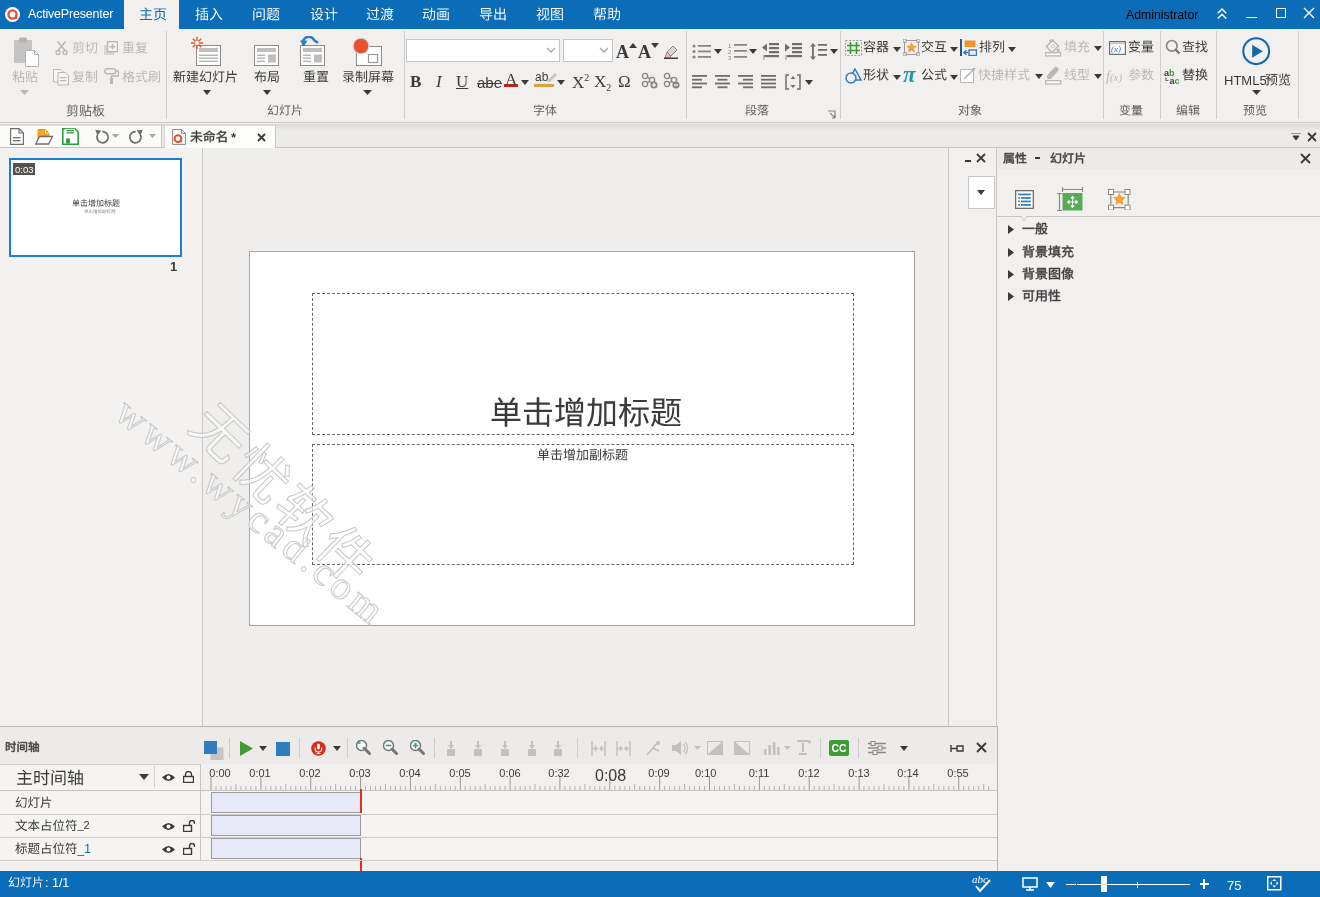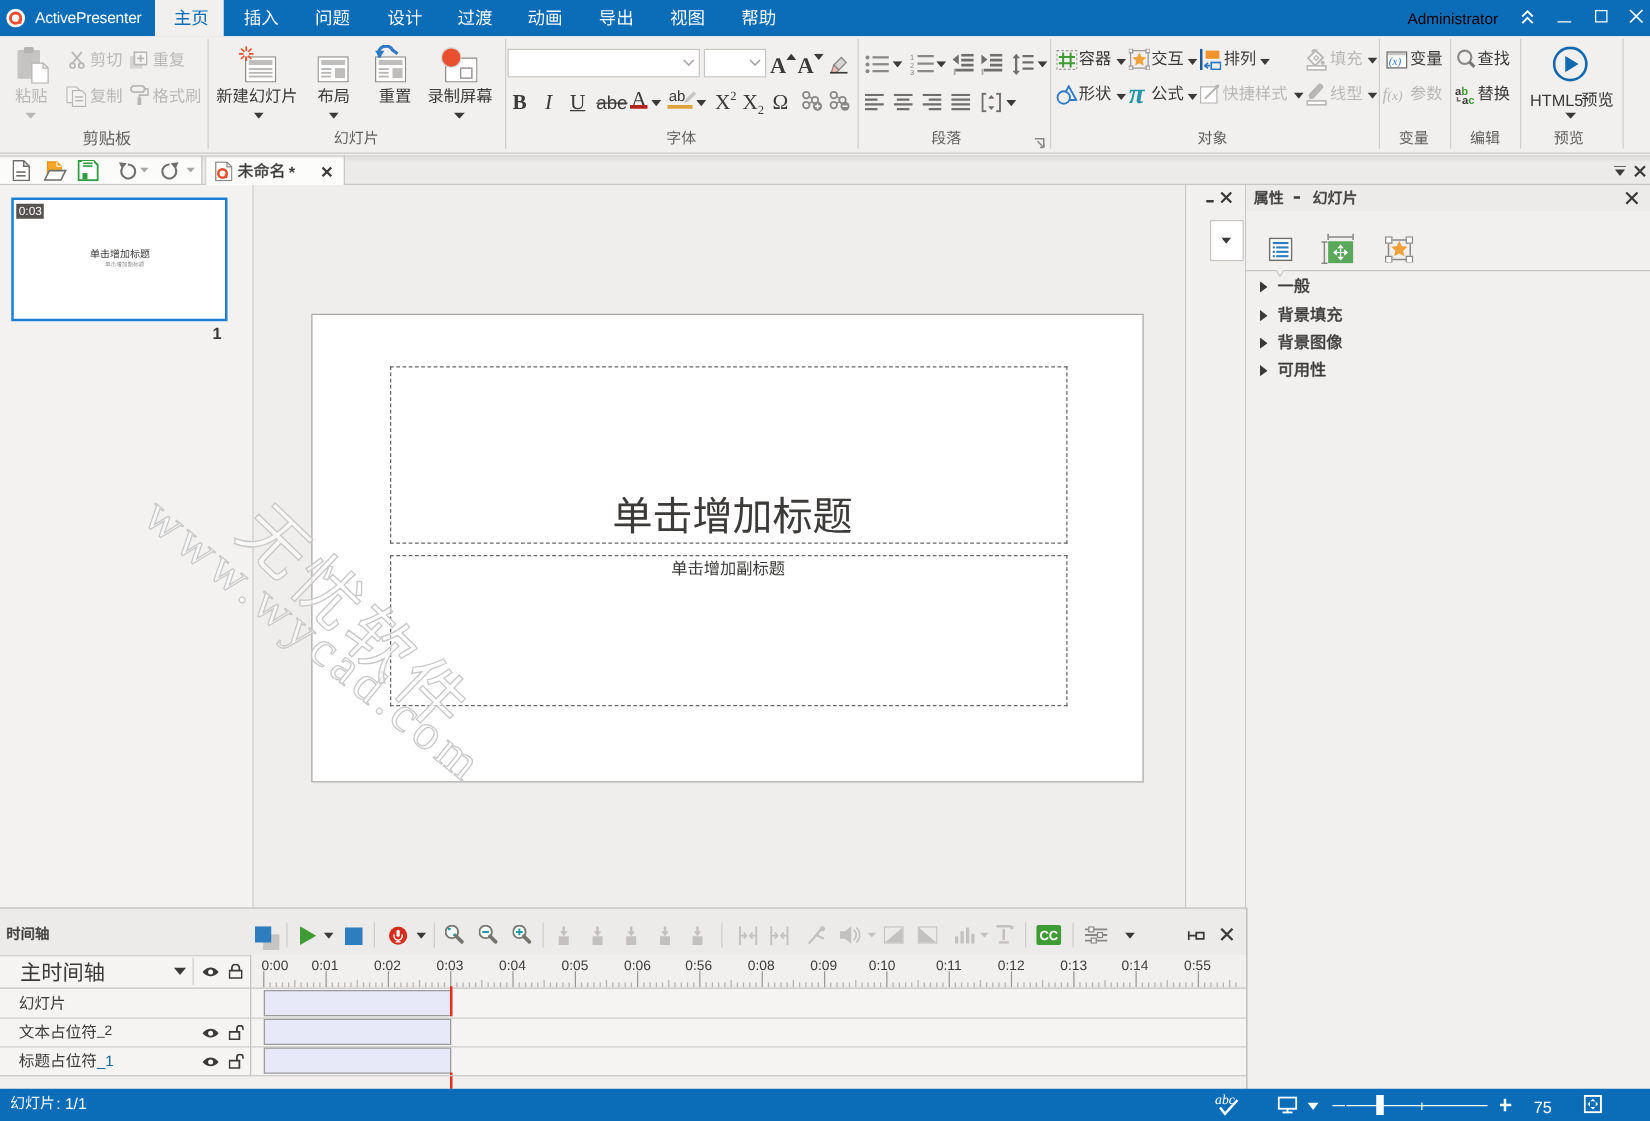--- a/index.html
+++ b/index.html
@@ -1255,22 +1255,22 @@
       <rect x="783.2" y="20" width="1" height="6" fill="#b3b1af"></rect>
       <rect x="788.2" y="22" width="1" height="4" fill="#b3b1af"></rect>
     </svg>
     <div class="lat" style="left:206px;top:767px;width:28px;text-align:center;font-size:11px;color:#3b3a39">0:00</div>
     <div class="lat" style="left:246px;top:767px;width:28px;text-align:center;font-size:11px;color:#3b3a39">0:01</div>
     <div class="lat" style="left:296px;top:767px;width:28px;text-align:center;font-size:11px;color:#3b3a39">0:02</div>
     <div class="lat" style="left:346px;top:767px;width:28px;text-align:center;font-size:11px;color:#3b3a39">0:03</div>
     <div class="lat" style="left:396px;top:767px;width:28px;text-align:center;font-size:11px;color:#3b3a39">0:04</div>
     <div class="lat" style="left:446px;top:767px;width:28px;text-align:center;font-size:11px;color:#3b3a39">0:05</div>
     <div class="lat" style="left:496px;top:767px;width:28px;text-align:center;font-size:11px;color:#3b3a39">0:06</div>
-    <div class="lat" style="left:545px;top:767px;width:28px;text-align:center;font-size:11px;color:#3b3a39">0:56</div>
-    <div class="lat" style="left:595px;top:767px;width:28px;text-align:center;font-size:11px;color:#3b3a39">0:08</div>
+    <div class="lat" style="left:545px;top:767px;width:28px;text-align:center;font-size:11px;color:#3b3a39">0:32</div>
+    <div class="lat" style="left:595px;top:767px;width:28px;text-align:center;font-size:16px;color:#3b3a39">0:08</div>
     <div class="lat" style="left:645px;top:767px;width:28px;text-align:center;font-size:11px;color:#3b3a39">0:09</div>
     <div class="lat" style="left:695px;top:767px;width:28px;text-align:left;font-size:11px;color:#3b3a39">0:10</div>
     <div class="lat" style="left:745px;top:767px;width:28px;text-align:center;font-size:11px;color:#3b3a39">0:11</div>
     <div class="lat" style="left:795px;top:767px;width:28px;text-align:center;font-size:11px;color:#3b3a39">0:12</div>
     <div class="lat" style="left:845px;top:767px;width:28px;text-align:center;font-size:11px;color:#3b3a39">0:13</div>
     <div class="lat" style="left:894px;top:767px;width:28px;text-align:center;font-size:11px;color:#3b3a39">0:14</div>
     <div class="lat" style="left:944px;top:767px;width:28px;text-align:center;font-size:11px;color:#3b3a39">0:55</div>
     <div class="hline" style="left:0;top:790px;width:997px;background:#c5c3c1"></div>
     <svg class="ck" style="left:16px;top:769px;" width="68" height="19">
       <g transform="translate(0,15.0) scale(0.1700)" fill="#3b3a39">

